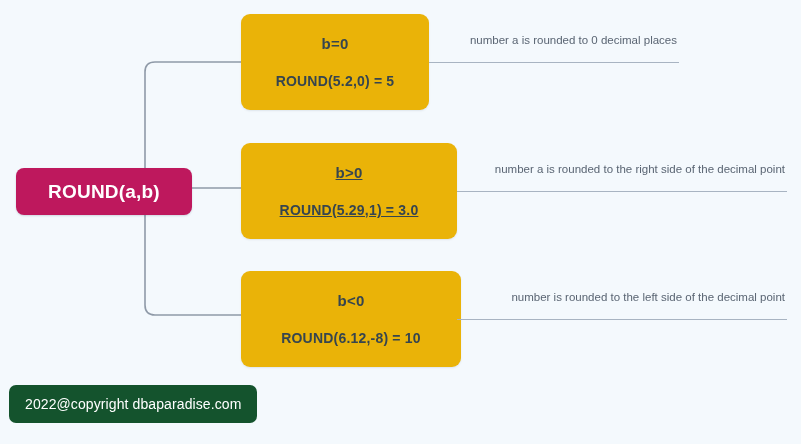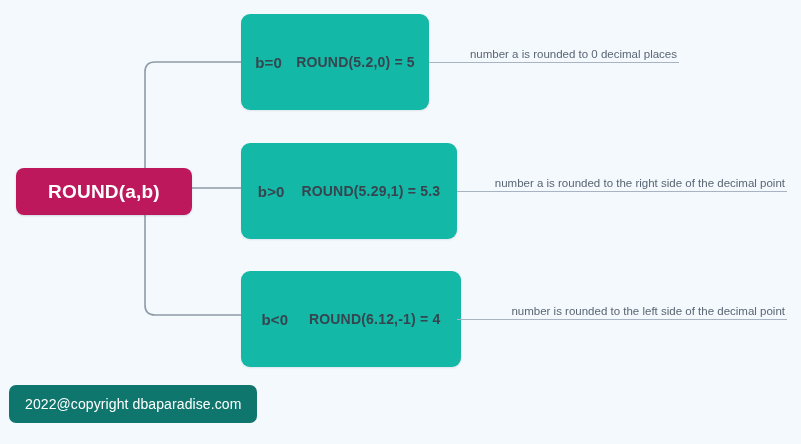--- a/index.html
+++ b/index.html
@@ -45,73 +45,73 @@
   .root-label {
     color: #ffffff;
     font-size: 19px;
     font-weight: bold;
     letter-spacing: 0.2px;
   }
 
   
   .branch-node {
     position: absolute;
-    background: #14b8a6;
+    background: #eab308;
     border-radius: 9px;
     display: flex;
-    flex-direction: row;
+    flex-direction: column;
     align-items: center;
     justify-content: space-evenly;
     color: #36454f;
     box-shadow: 0 1px 2px rgba(40,60,90,0.10);
   }
   .branch-title {
     font-size: 15px;
     font-weight: bold;
     letter-spacing: 0.2px;
   }
   .branch-formula {
     font-size: 14px;
     font-weight: bold;
     letter-spacing: 0.2px;
   }
 
   #node-b0  { left: 241px; top: 14px;  width: 188px; height: 96px; }
-  #node-bgt { left: 241px; top: 143px; width: 216px; height: 96px; }
+  #node-bgt { left: 241px; top: 143px; width: 216px; height: 96px; text-decoration: underline; }
   #node-blt { left: 241px; top: 271px; width: 220px; height: 96px; }
 
   
   .annotation {
     position: absolute;
     border-bottom: 1px solid #a8b4c2;
     box-sizing: border-box;
     display: flex;
     align-items: flex-end;
     justify-content: flex-end;
-    padding-bottom: 2px;
+    padding-bottom: 16px;
   }
   .annotation-text {
     font-size: 11.5px;
     color: #5a6573;
     white-space: nowrap;
     padding-right: 2px;
   }
   #annot-0 { left: 429px; top: 34px;  width: 250px; height: 29px; }
   #annot-1 { left: 457px; top: 163px; width: 330px; height: 29px; }
   #annot-2 { left: 457px; top: 291px; width: 330px; height: 29px; }
 
   
   .copyright-badge {
     position: absolute;
     left: 9px;
     top: 385px;
     height: 38px;
     padding: 0 16px;
     border-radius: 7px;
-    background: #0f766e;
+    background: #14532d;
     display: flex;
     align-items: center;
   }
   .copyright-text {
     color: #ffffff;
     font-size: 14px;
     letter-spacing: 0.1px;
   }
 </style>
 </head>
@@ -130,26 +130,26 @@
     <span class="root-label">ROUND(a,b)</span>
   </div>
 
   <div class="branch-node" id="node-b0">
     <span class="branch-title">b=0</span>
     <span class="branch-formula">ROUND(5.2,0) = 5</span>
   </div>
 
   <div class="branch-node" id="node-bgt">
     <span class="branch-title">b&gt;0</span>
-    <span class="branch-formula">ROUND(5.29,1) = 5.3</span>
+    <span class="branch-formula">ROUND(5.29,1) = 3.0</span>
   </div>
 
   <div class="branch-node" id="node-blt">
     <span class="branch-title">b&lt;0</span>
-    <span class="branch-formula">ROUND(6.12,-1) = 4</span>
+    <span class="branch-formula">ROUND(6.12,-8) = 10</span>
   </div>
 
   <div class="annotation" id="annot-0">
     <span class="annotation-text">number a is rounded to 0 decimal places</span>
   </div>
   <div class="annotation" id="annot-2">
     <span class="annotation-text">number is rounded to the left side of the decimal point</span>
   </div>
   <div class="annotation" id="annot-1">
     <span class="annotation-text">number a is rounded to the right side of the decimal point</span>

